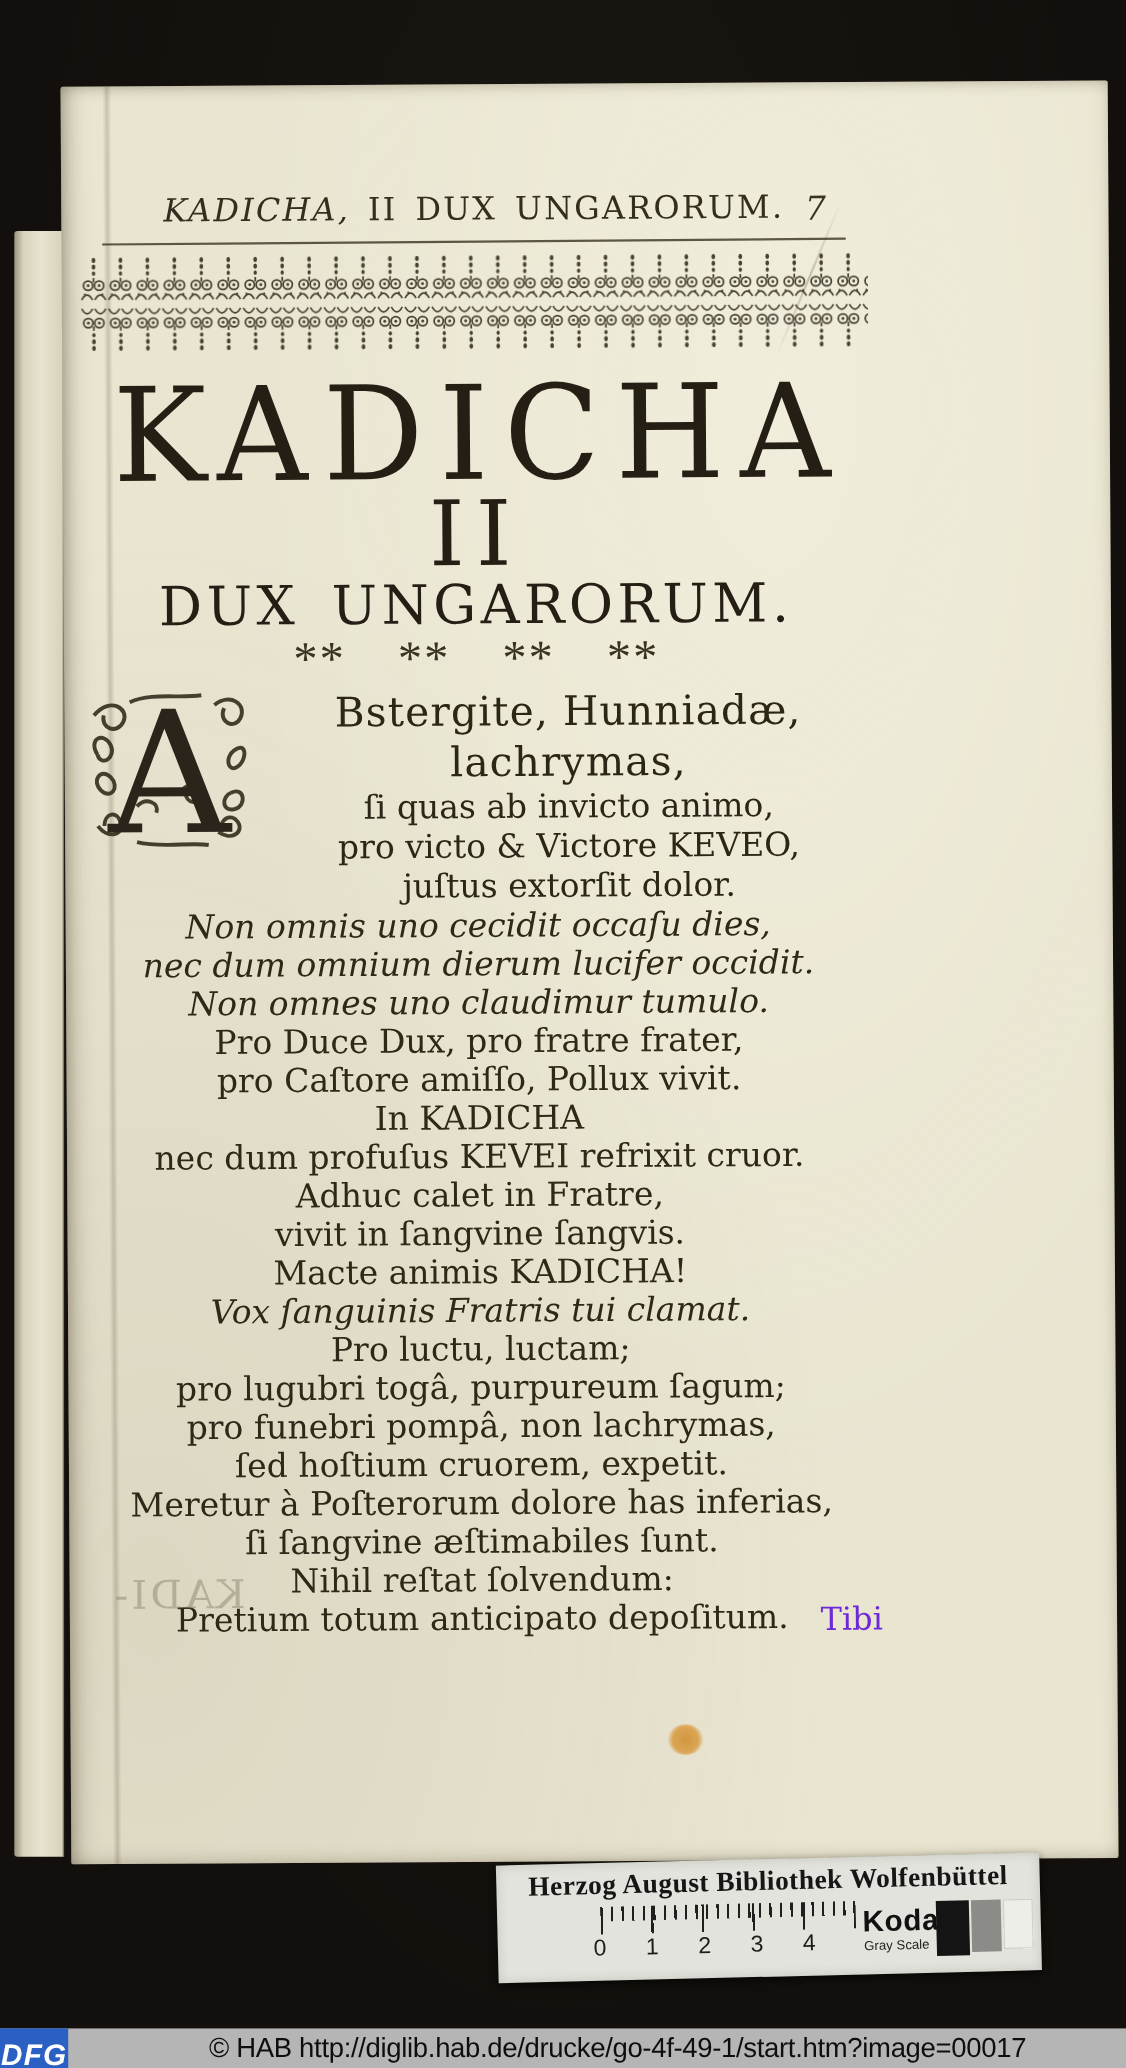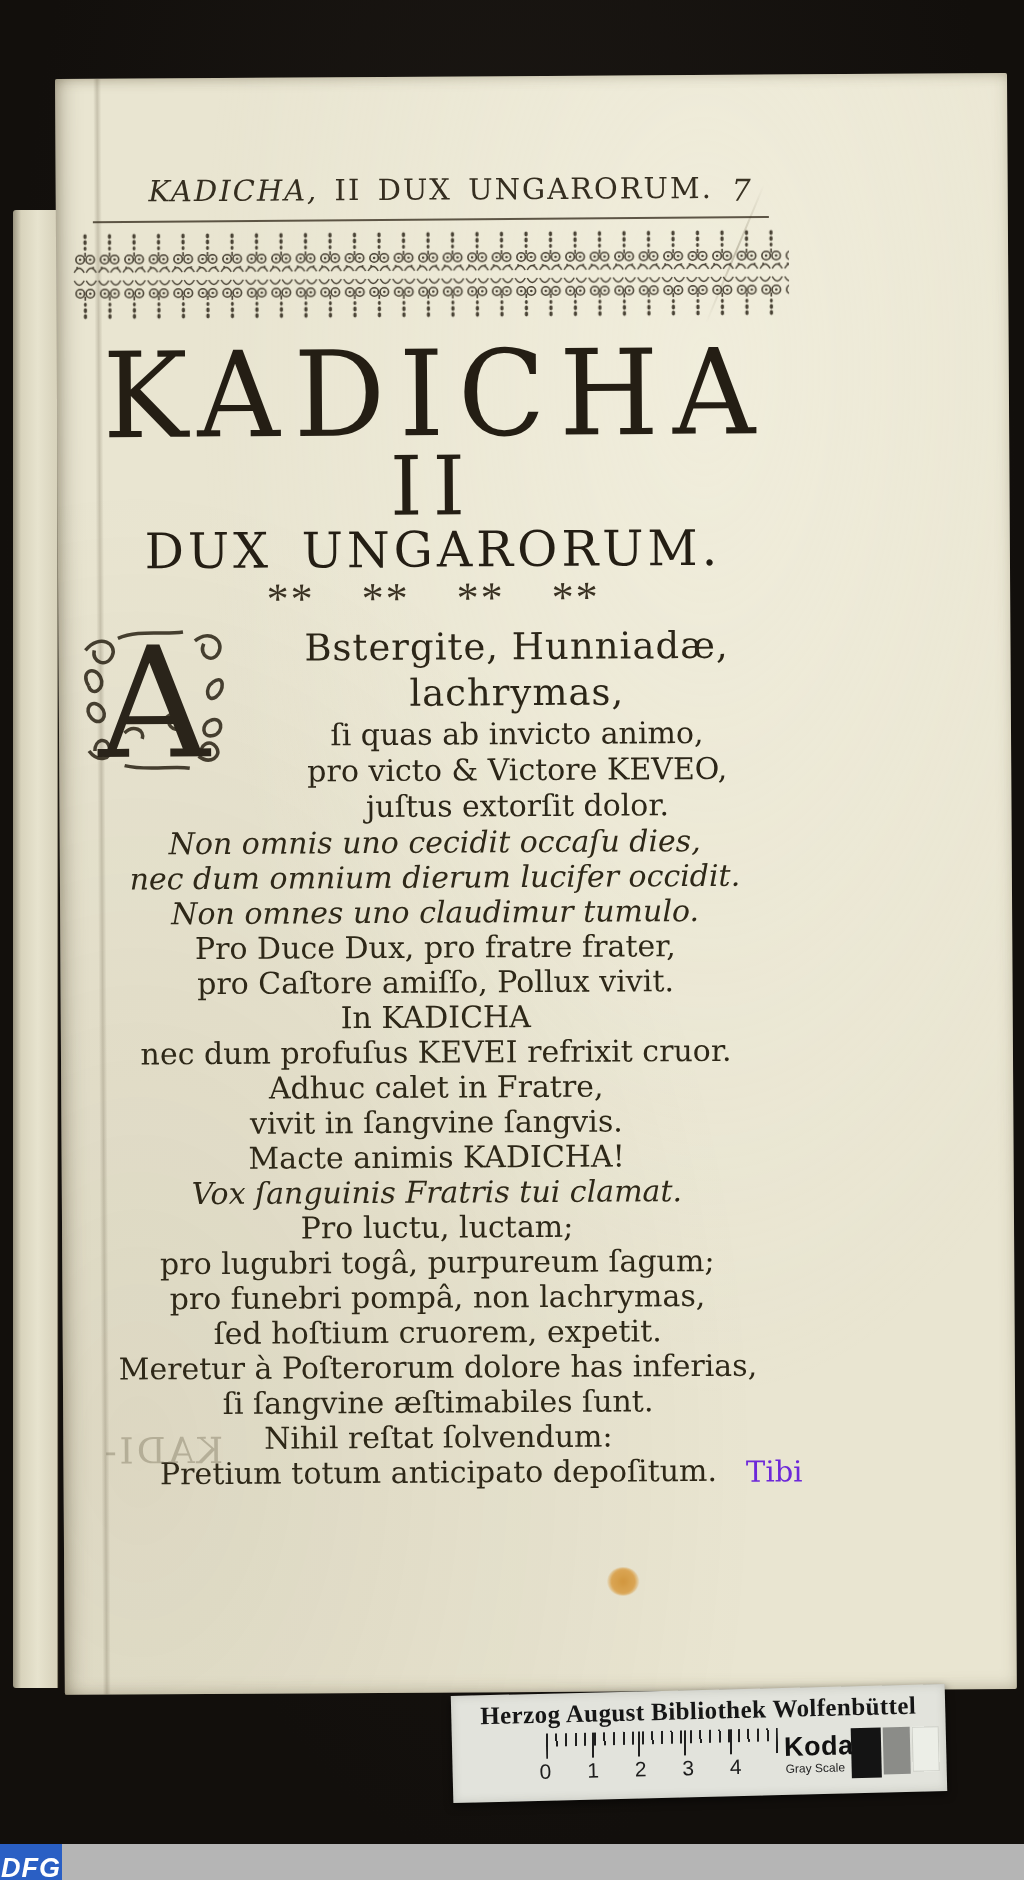--- a/index.html
+++ b/index.html
@@ -208,15 +208,16 @@
       </div>
     <div class="kodak">Kodak</div>
     <div class="gsub">Gray Scale</div>
     <div class="patch patch-b"></div>
     <div class="patch patch-g"></div>
     <div class="patch patch-w"></div>
   </div>
 
   <div class="footer">
     <div class="dfg">DFG</div>
+    <div class="credit">© HAB http://diglib.hab.de/drucke/go-4f-49-1/start.htm?image=00017</div>
   </div>
 
 </div>
 
 </body></html>

